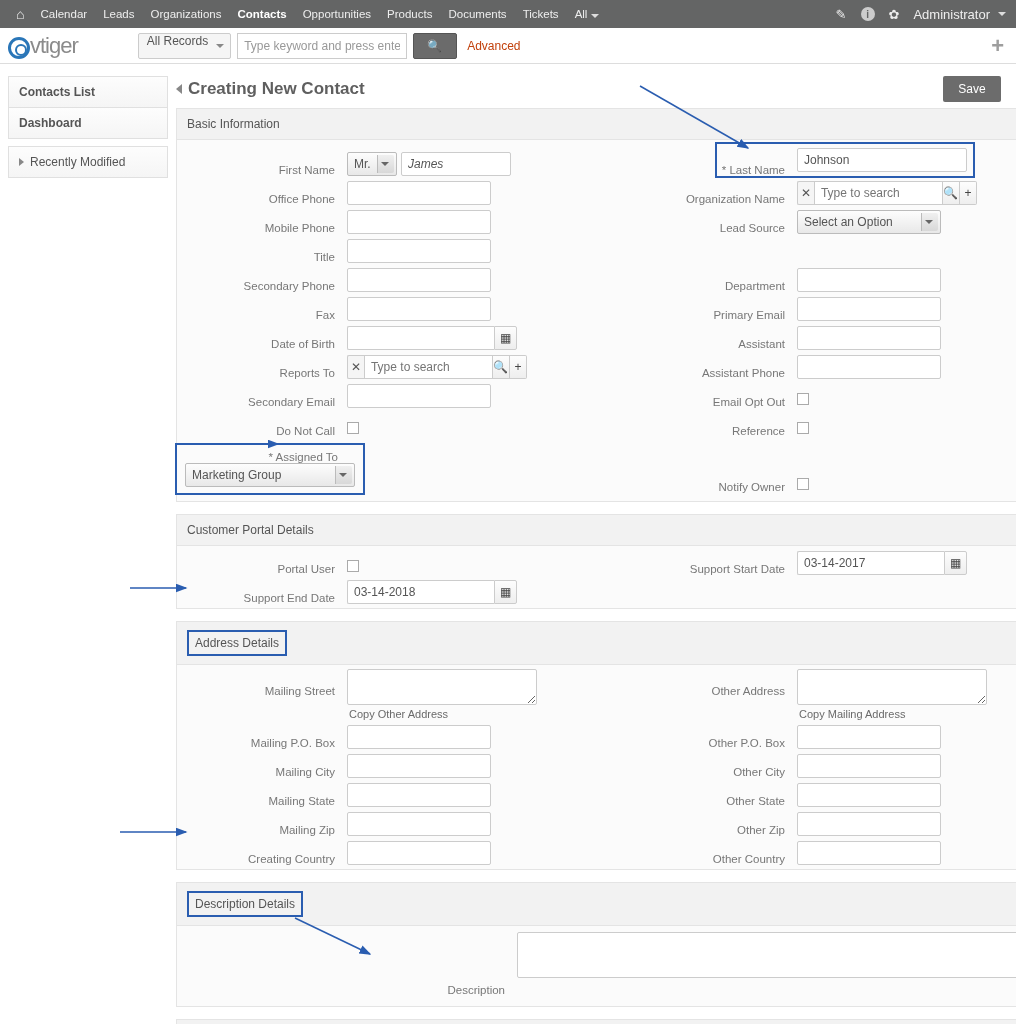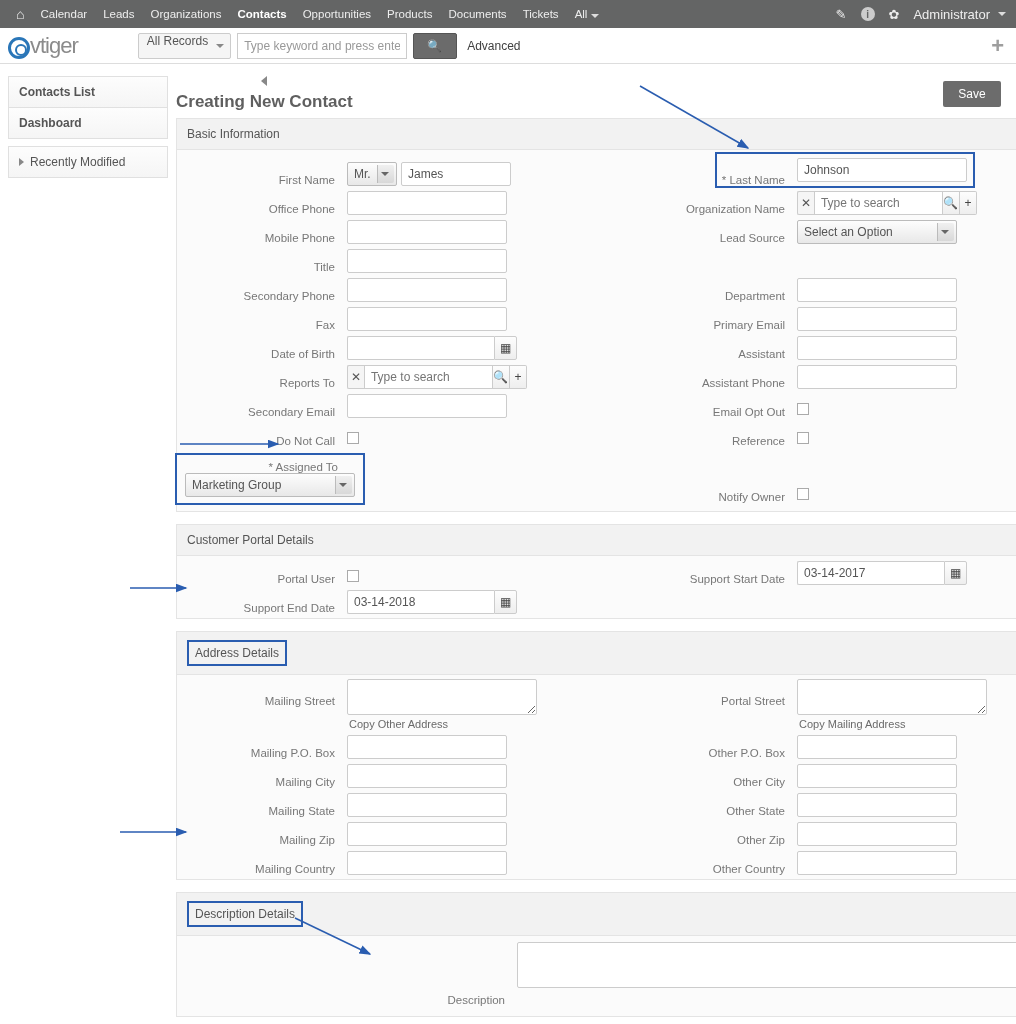--- a/index.html
+++ b/index.html
@@ -20,47 +20,47 @@
 .logo { display:flex; align-items:flex-end; }
 .logo-swirl { width:22px; height:22px; border:3px solid #2a76b8; border-radius:50%; position:relative; }
 .logo-swirl::after { content:""; position:absolute; width:8px; height:8px; border:2px solid #2a76b8; border-radius:50%; top:4px; left:4px; }
 .logo-text { font-size:22px; color:#8b8b8b; letter-spacing:-1px; }
 .searchgrp { display:flex; align-items:center; gap:0; margin-left:60px; }
 .sel-rec { background:#f5f5f5; border:1px solid #ccc; height:26px; padding:0 22px 0 8px; font-size:12px; color:#555; position:relative; border-radius:2px; cursor:pointer;}
 .sel-rec::after { content:""; position:absolute; right:6px; top:10px; border-left:4px solid transparent; border-right:4px solid transparent; border-top:4px solid #888;}
 .kw-input { height:26px; border:1px solid #ccc; width:170px; padding:0 6px; font-size:12px; margin-left:6px;}
 .kw-input::placeholder { color:#999; }
 .search-btn { height:26px; width:44px; background:#6b6b6b; border:1px solid #555; color:#fff; display:flex; align-items:center; justify-content:center; margin-left:6px; cursor:pointer; border-radius:2px;}
-.adv-link { color:#404040; font-size:12px; margin-left:10px; cursor:pointer;}
+.adv-link { color:#c2410c; font-size:12px; margin-left:10px; cursor:pointer;}
 .plus-r { font-size:22px; color:#9e9e9e; font-weight:bold; cursor:pointer; padding-right:4px;}
 
 
 .wrap { display:flex; padding:12px 8px 4px 8px; }
 .sidebar { width:160px; flex-shrink:0; }
 .side-item { border:1px solid #e0e0e0; padding:8px 10px; font-size:12px; font-weight:bold; color:#555; background:linear-gradient(#fdfdfd,#f5f5f5); cursor:pointer; margin-bottom:-1px;}
 .side-item.plain { font-weight:normal; color:#555; }
 .side-item .tri { display:inline-block; width:0; height:0; border-top:4px solid transparent; border-bottom:4px solid transparent; border-left:5px solid #888; margin-right:6px;}
 
 .content { flex:1; margin-left:8px; }
 .ctitle-row { display:flex; align-items:center; justify-content:space-between; margin-bottom:6px; }
-.ctitle-left { display:flex; align-items:center; gap:6px;flex-direction:column;}
+.ctitle-left { display:flex; align-items:center; gap:6px;}
 .back-tri { display:inline-block; width:0; height:0; border-top:5px solid transparent; border-bottom:5px solid transparent; border-right:6px solid #888; cursor:pointer;}
 .ctitle { font-size:17px; font-weight:bold; color:#5f5f5f; }
 .btns { display:flex; align-items:center; gap:10px;}
 .btn { padding:5px 14px; border-radius:2px; font-size:12px; cursor:pointer; border:1px solid transparent;}
 .btn-save { background:#6c6c6c; color:#fff;margin-left:44px; }
 .btn-cancel { color:#555; }
 
 .panel { border:1px solid #e4e4e4; background:#fbfbfb; margin-bottom:12px; }
 .p-head { background:#f2f2f2; padding:8px 10px; font-size:12px; color:#555; border-bottom:1px solid #e4e4e4; }
 .p-body { padding:2px 0; }
 .row2 { display:flex; }
 .col { flex:1; display:flex; align-items:flex-end; min-height:29px; padding:2px 0;}
 .lbl { width:170px; text-align:right; padding-right:12px; font-size:11.5px; color:#777; }
-.fld { width:160px; }
+.fld { width:144px; }
 input[type=text], .txt { height:24px; border:1px solid #ccc; border-radius:2px; background:#fff; padding:0 6px; font-size:12px; width:100%; color:#555;}
 textarea.txt { height:46px; padding:4px 6px; resize:both; }
 .sel { height:24px; border:1px solid #bbb; background:linear-gradient(#fdfdfd,#e8e8e8); border-radius:2px; padding:0 20px 0 6px; font-size:12px; color:#555; position:relative; cursor:pointer; display:flex; align-items:center; width:100%;}
 .sel::after { content:""; position:absolute; right:2px; top:2px; bottom:2px; width:16px; background:linear-gradient(#f0f0f0,#d8d8d8); border-left:1px solid #bbb; border-radius:0 2px 2px 0;}
 .sel::before { content:""; position:absolute; right:7px; top:9px; border-left:4px solid transparent; border-right:4px solid transparent; border-top:4px solid #666; z-index:1;}
 .sel.small { width:50px; }
 .combo { display:flex; gap:4px; width:170px;}
 .cb { width:12px; height:12px; border:1px solid #aaa; display:inline-block; background:#fff; }
 .chk-cell { padding-top:4px; }
 .date-wrap { display:flex; width:170px;}
@@ -154,21 +154,21 @@
     </div>
 
     <div class="panel">
       <div class="p-head">Basic Information</div>
       <div class="p-body">
         <div class="row2">
           <div class="col">
             <div class="lbl">First Name</div>
             <div class="combo">
               <div class="sel small">Mr.</div>
-              <input type="text" class="txt" style="width: 110px;" value="James">
+              <input type="text" class="txt" style="width: 110px; font-style: italic;" value="James">
             </div>
           </div>
           <div class="col rel">
             <div class="lbl">* Last Name</div>
             <div class="hl" style="display:flex;align-items:center;padding:4px 6px; margin-left:-80px; " id="ln-hl">
               <div style="width:74px;"></div>
               <input type="text" class="txt" style="width: 170px;" value="Johnson">
             </div>
           </div>
         </div>
@@ -324,21 +324,21 @@
       <div class="p-body">
         <div class="row2" style="align-items:flex-start;">
           <div class="col" style="align-items:flex-start;">
             <div class="lbl" style="padding-top:16px;">Mailing Street</div>
             <div>
               <textarea class="txt" style="width: 190px; height: 36px;"></textarea>
               <div class="copy-link">Copy Other Address</div>
             </div>
           </div>
           <div class="col" style="align-items:flex-start;">
-            <div class="lbl" style="padding-top:16px;">Portal Street</div>
+            <div class="lbl" style="padding-top:16px;">Other Address</div>
             <div>
               <textarea class="txt" style="width: 190px; height: 36px;"></textarea>
               <div class="copy-link">Copy Mailing Address</div>
             </div>
           </div>
         </div>
         <div class="row2">
           <div class="col">
               <div class="lbl">Mailing P.O. Box</div>
               <div class="fld"><input type="text" class="txt" style=""></div>
@@ -373,21 +373,21 @@
               <div class="lbl">Mailing Zip</div>
               <div class="fld"><input type="text" class="txt" style=""></div>
             </div>
           <div class="col">
               <div class="lbl">Other Zip</div>
               <div class="fld"><input type="text" class="txt" style=""></div>
             </div>
         </div>
         <div class="row2">
           <div class="col">
-              <div class="lbl">Mailing Country</div>
+              <div class="lbl">Creating Country</div>
               <div class="fld"><input type="text" class="txt" style=""></div>
             </div>
           <div class="col">
               <div class="lbl">Other Country</div>
               <div class="fld"><input type="text" class="txt" style=""></div>
             </div>
         </div>
       </div>
     </div>
 

